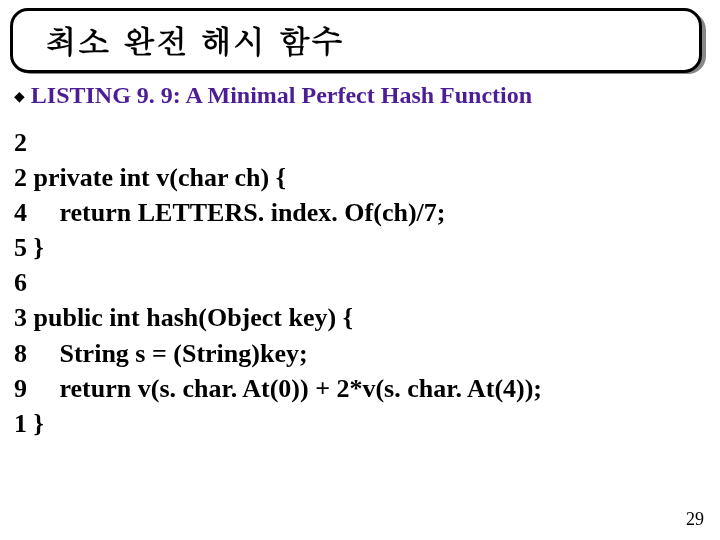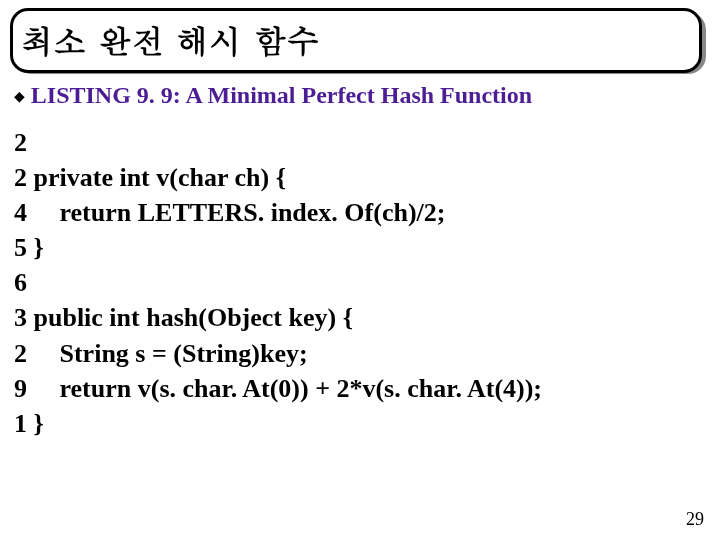--- a/index.html
+++ b/index.html
@@ -11,21 +11,21 @@
     position: relative;
     overflow: hidden;
   }
   .title-box {
     position: absolute;
     top: 8px;
     left: 10px;
     right: 18px;
     border: 3px solid #000;
     border-radius: 18px;
-    padding: 6px 16px 8px 8px;
+    padding: 6px 16px 8px 32px;
     background: #fff;
   }
   .title-shadow {
     position: absolute;
     top: 12px;
     left: 14px;
     right: 14px;
     height: 62px;
     border-radius: 18px;
     background: #888;
@@ -91,23 +91,23 @@
 
 <div class="content">
   <div class="listing-row">
     <span class="bullet">◆</span>
     <span class="listing-label">LISTING 9. 9: A Minimal Perfect Hash Function</span>
   </div>
 
   <div class="code-block">
     <div class="code-line">2</div>
     <div class="code-line">2 private int v(char ch) {</div>
-    <div class="code-line">4     return LETTERS. index. Of(ch)/2;</div>
+    <div class="code-line">4     return LETTERS. index. Of(ch)/7;</div>
     <div class="code-line">5 }</div>
     <div class="code-line">6</div>
     <div class="code-line">3 public int hash(Object key) {</div>
-    <div class="code-line">2     String s = (String)key;</div>
+    <div class="code-line">8     String s = (String)key;</div>
     <div class="code-line">9     return v(s. char. At(0)) + 2*v(s. char. At(4));</div>
     <div class="code-line">1 }</div>
   </div>
 </div>
 
 <div class="page-num">29</div>
 
 </body></html>

